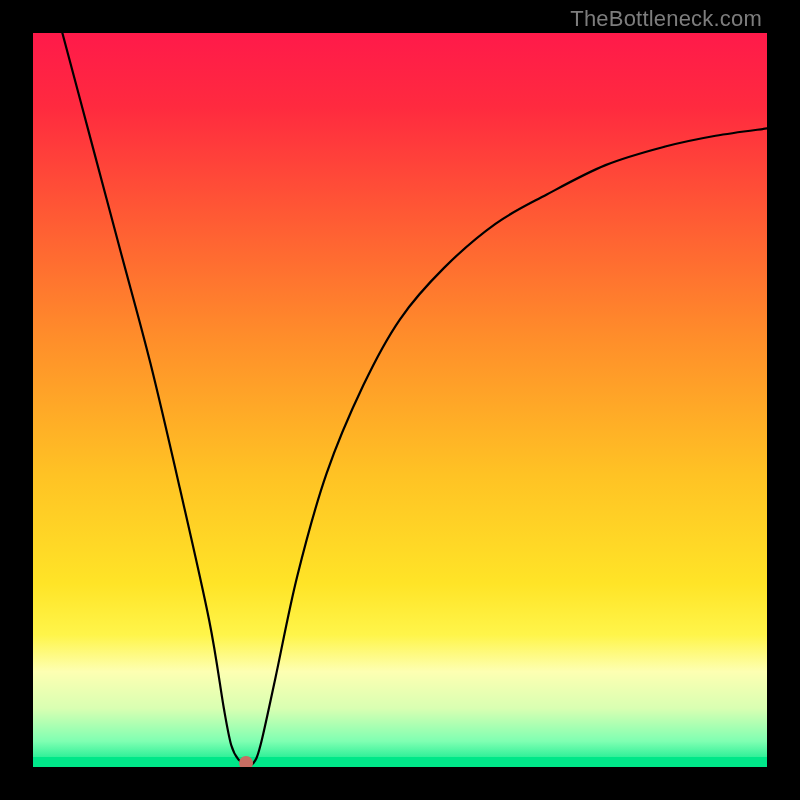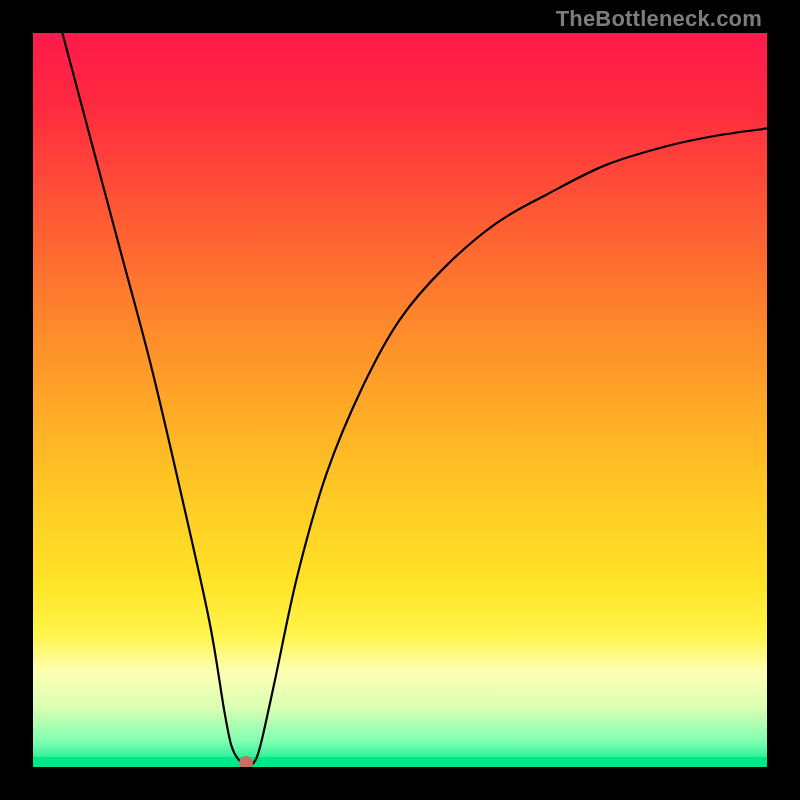--- a/index.html
+++ b/index.html
@@ -44,21 +44,21 @@
     border-radius: 50%;
     background: #c86e63;
     transform: translate(-50%, -50%);
   }
   .watermark {
     position: absolute;
     top: 6px;
     right: 38px;
     color: #7d7d7d;
     font-size: 22px;
-    font-weight: 700;
+    font-weight: 400;
     letter-spacing: 0.2px;
   }
 </style>
 </head>
 <body>
 
 <div class="frame">
   <div class="watermark">TheBottleneck.com</div>
 
   <div class="inner">

